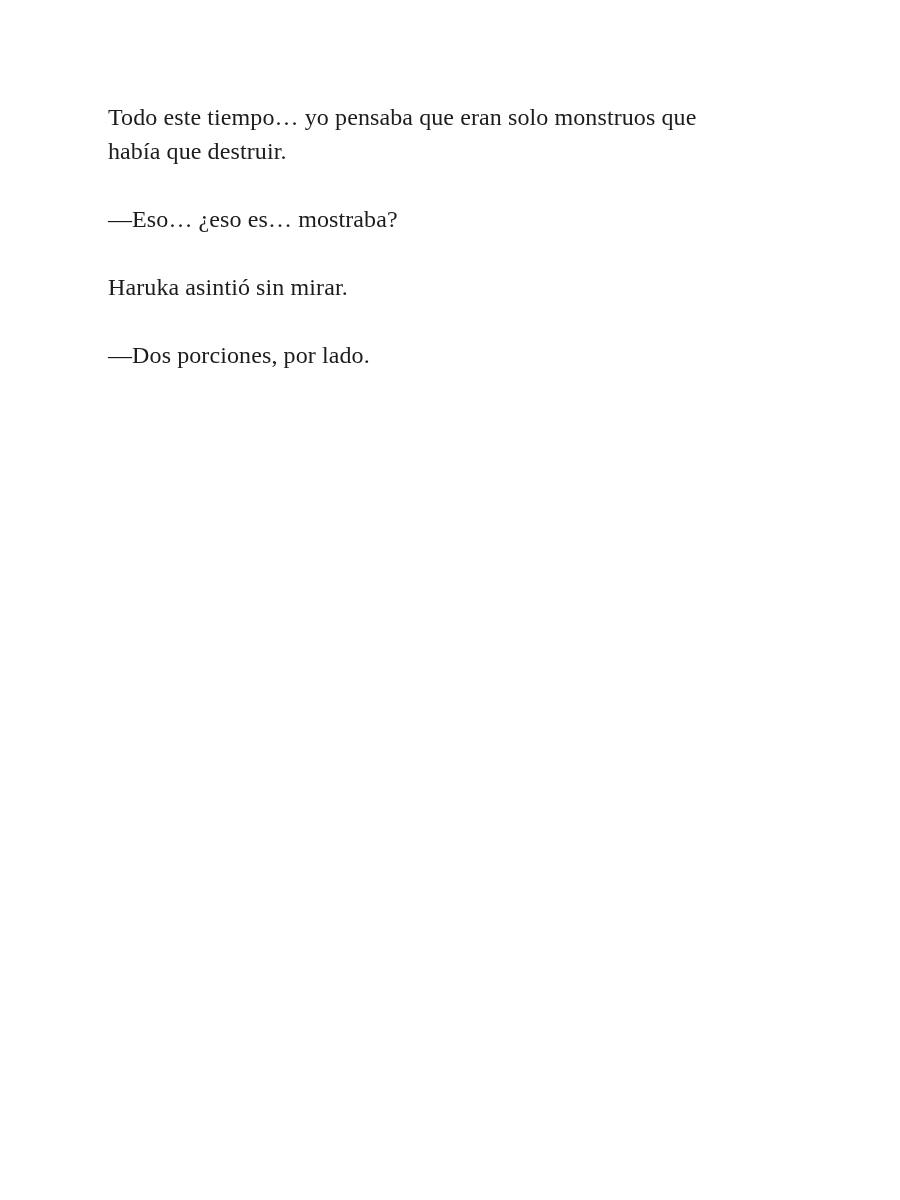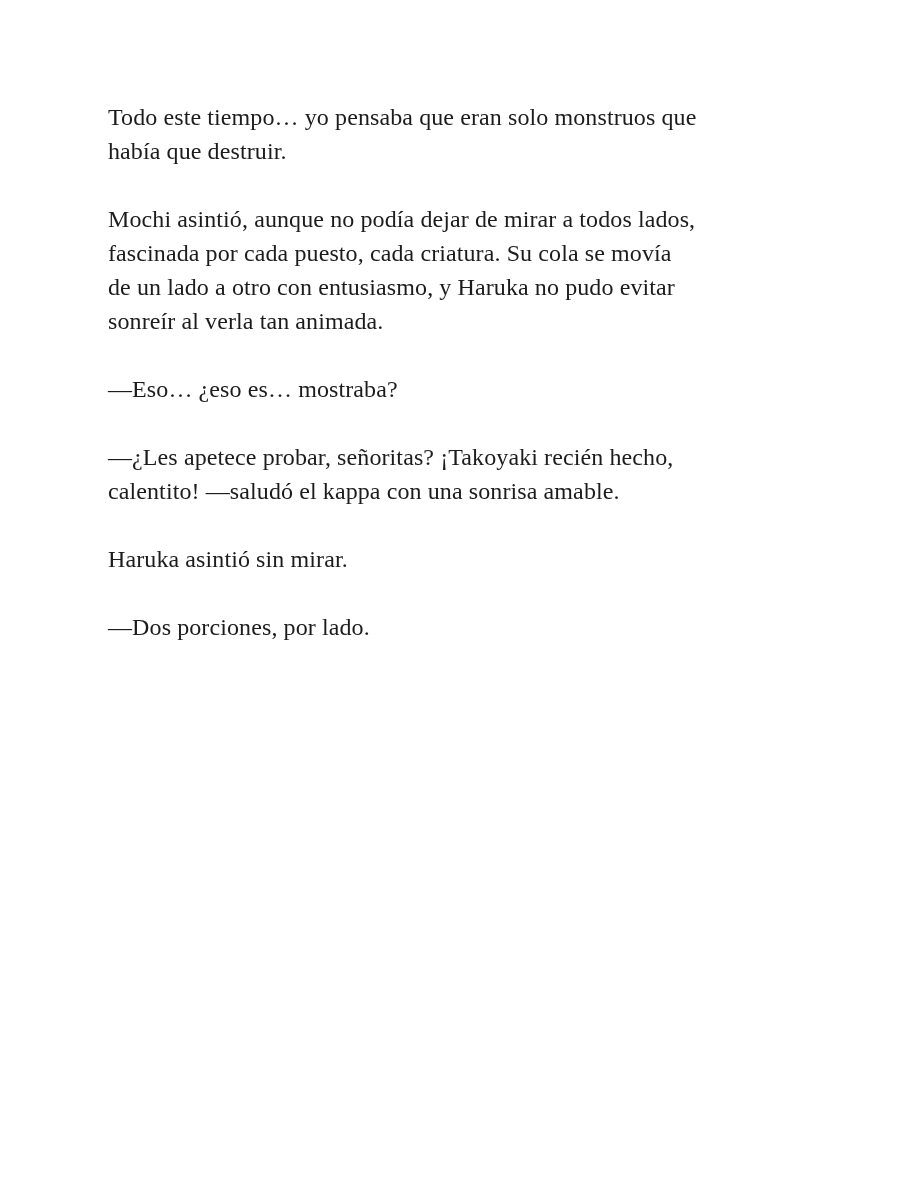--- a/index.html
+++ b/index.html
@@ -33,23 +33,17 @@
     letter-spacing: 0.1px;
   }
 </style>
 </head>
 <body>
 
 <main class="page">
   <article class="story">
     <p>Todo este tiempo… yo pensaba que eran solo monstruos que
 había que destruir.</p>
-    <p>Mochi asintió, aunque no podía dejar de mirar a todos lados,
-fascinada por cada puesto, cada criatura. Su cola se movía
-de un lado a otro con entusiasmo, y Haruka no pudo evitar
-sonreír al verla tan animada.</p>
     <p>—Eso… ¿eso es… mostraba?</p>
-    <p>—¿Les apetece probar, señoritas? ¡Takoyaki recién hecho,
-calentito! —saludó el kappa con una sonrisa amable.</p>
     <p>Haruka asintió sin mirar.</p>
     <p>—Dos porciones, por lado.</p>
   </article>
 </main>
 
 </body></html>

